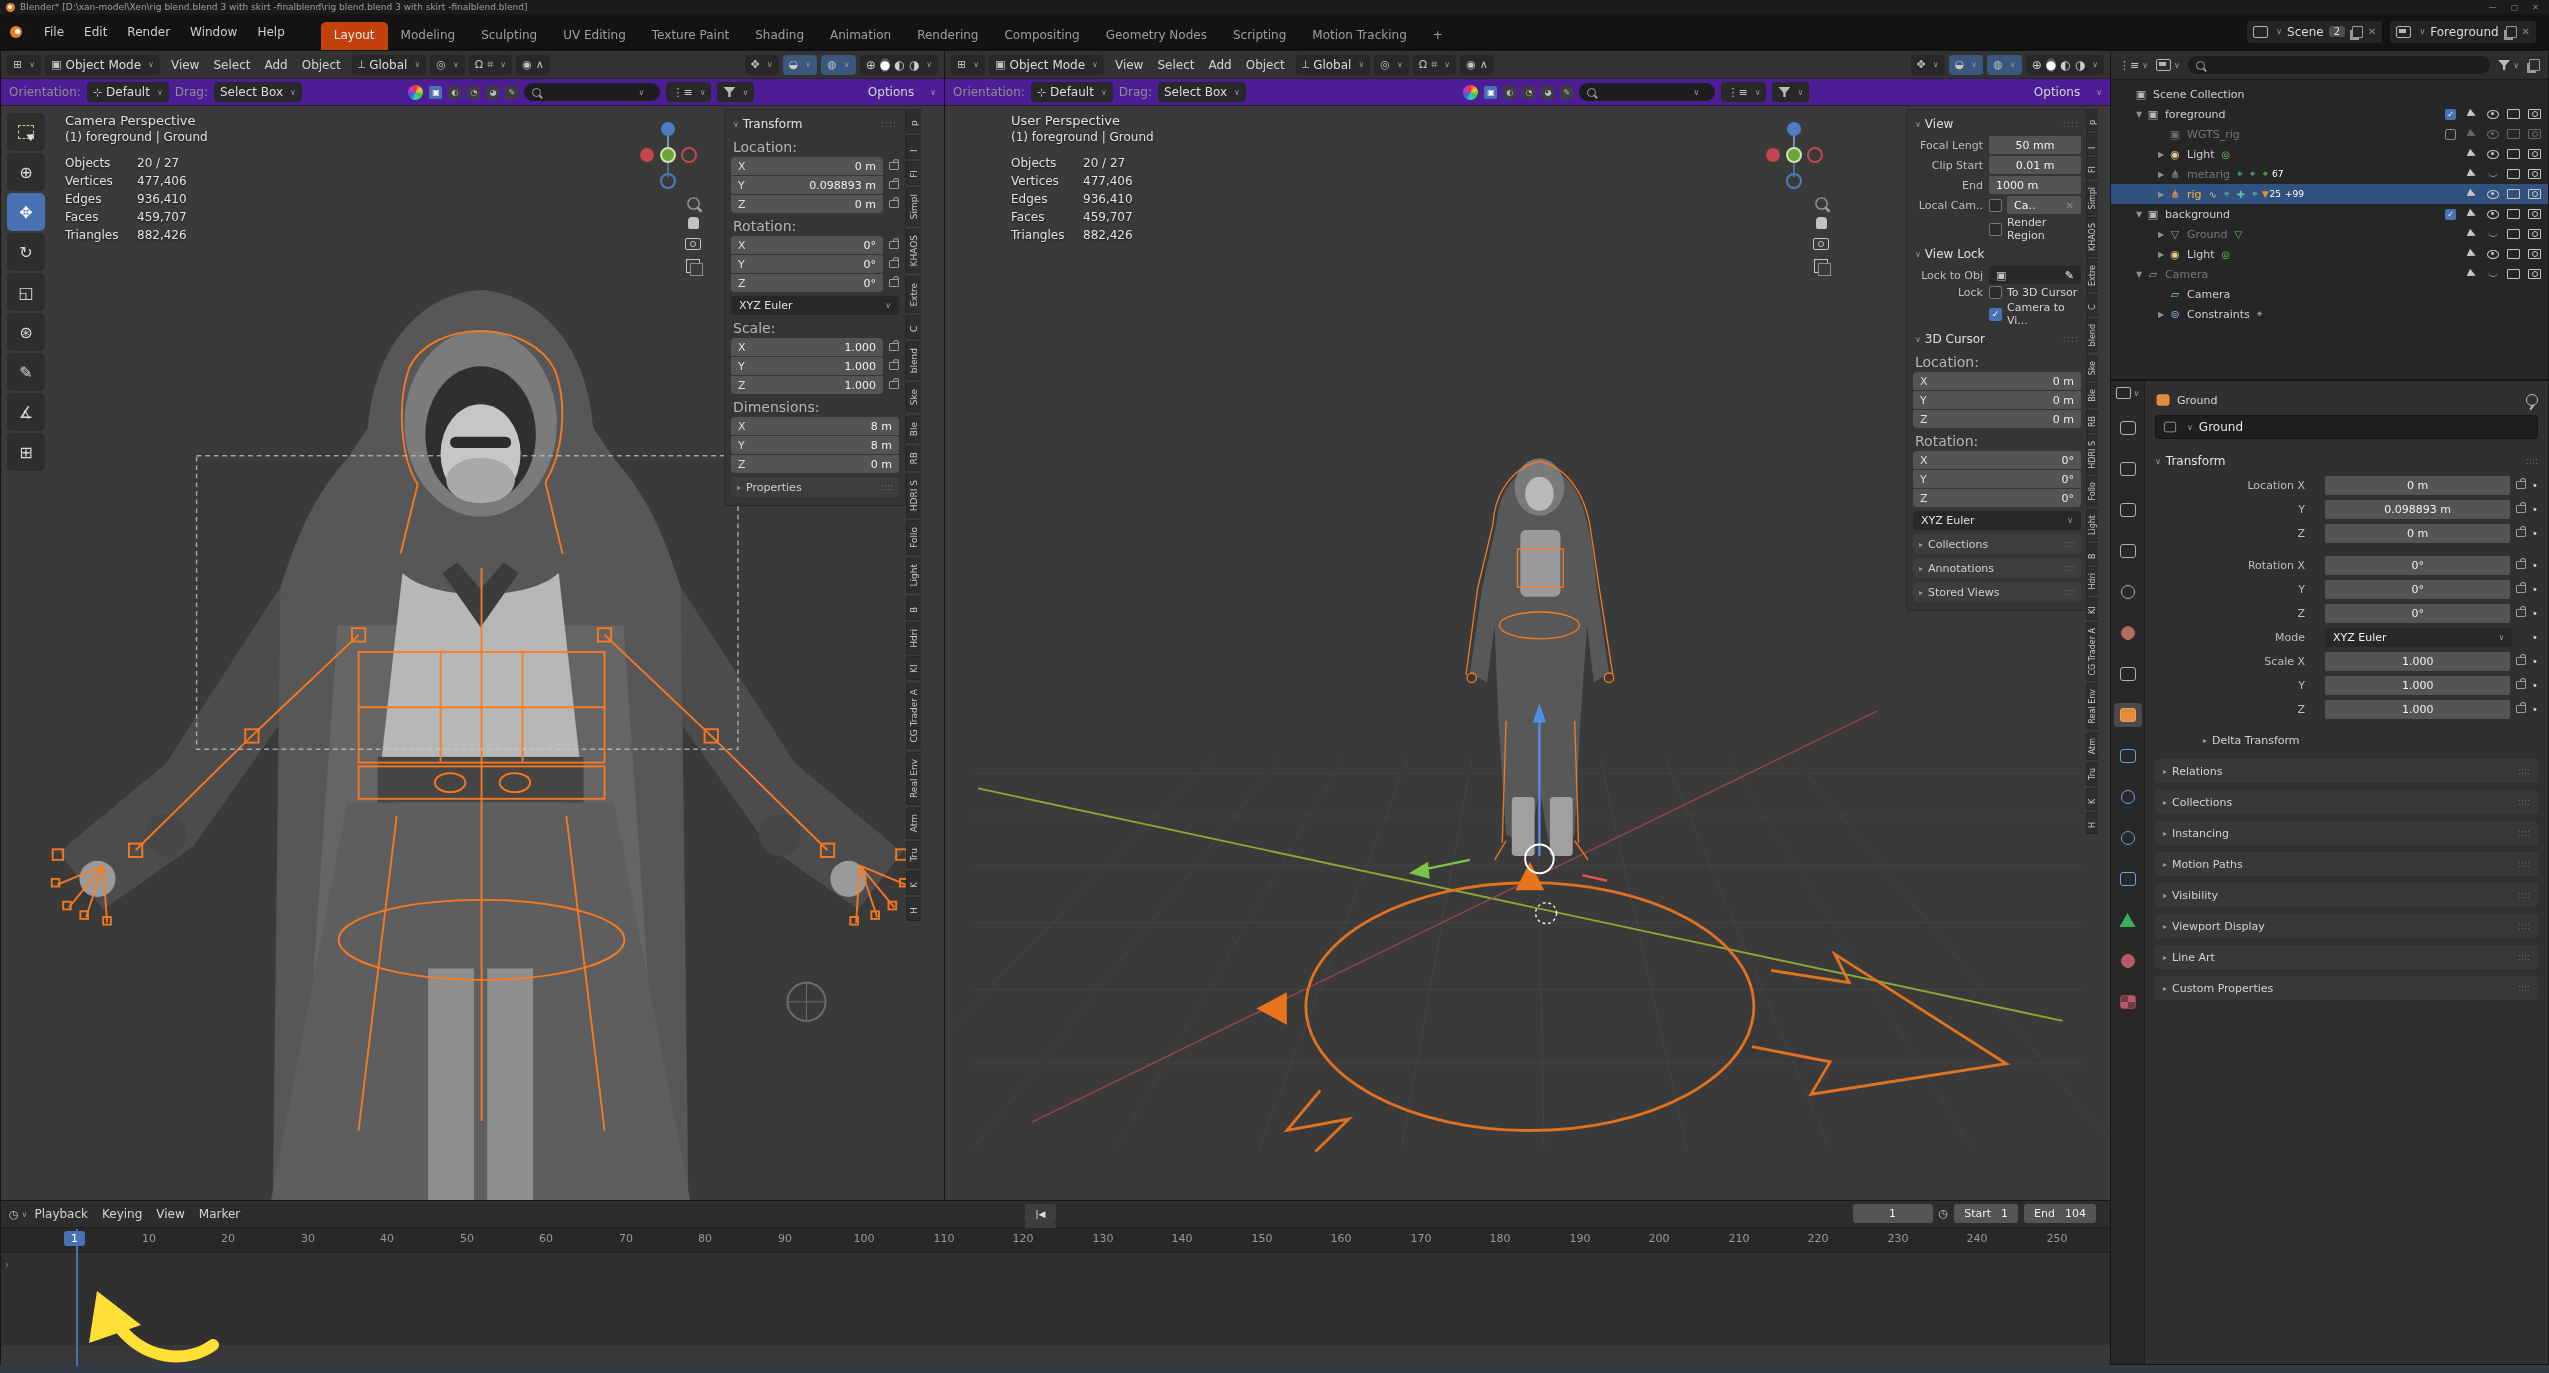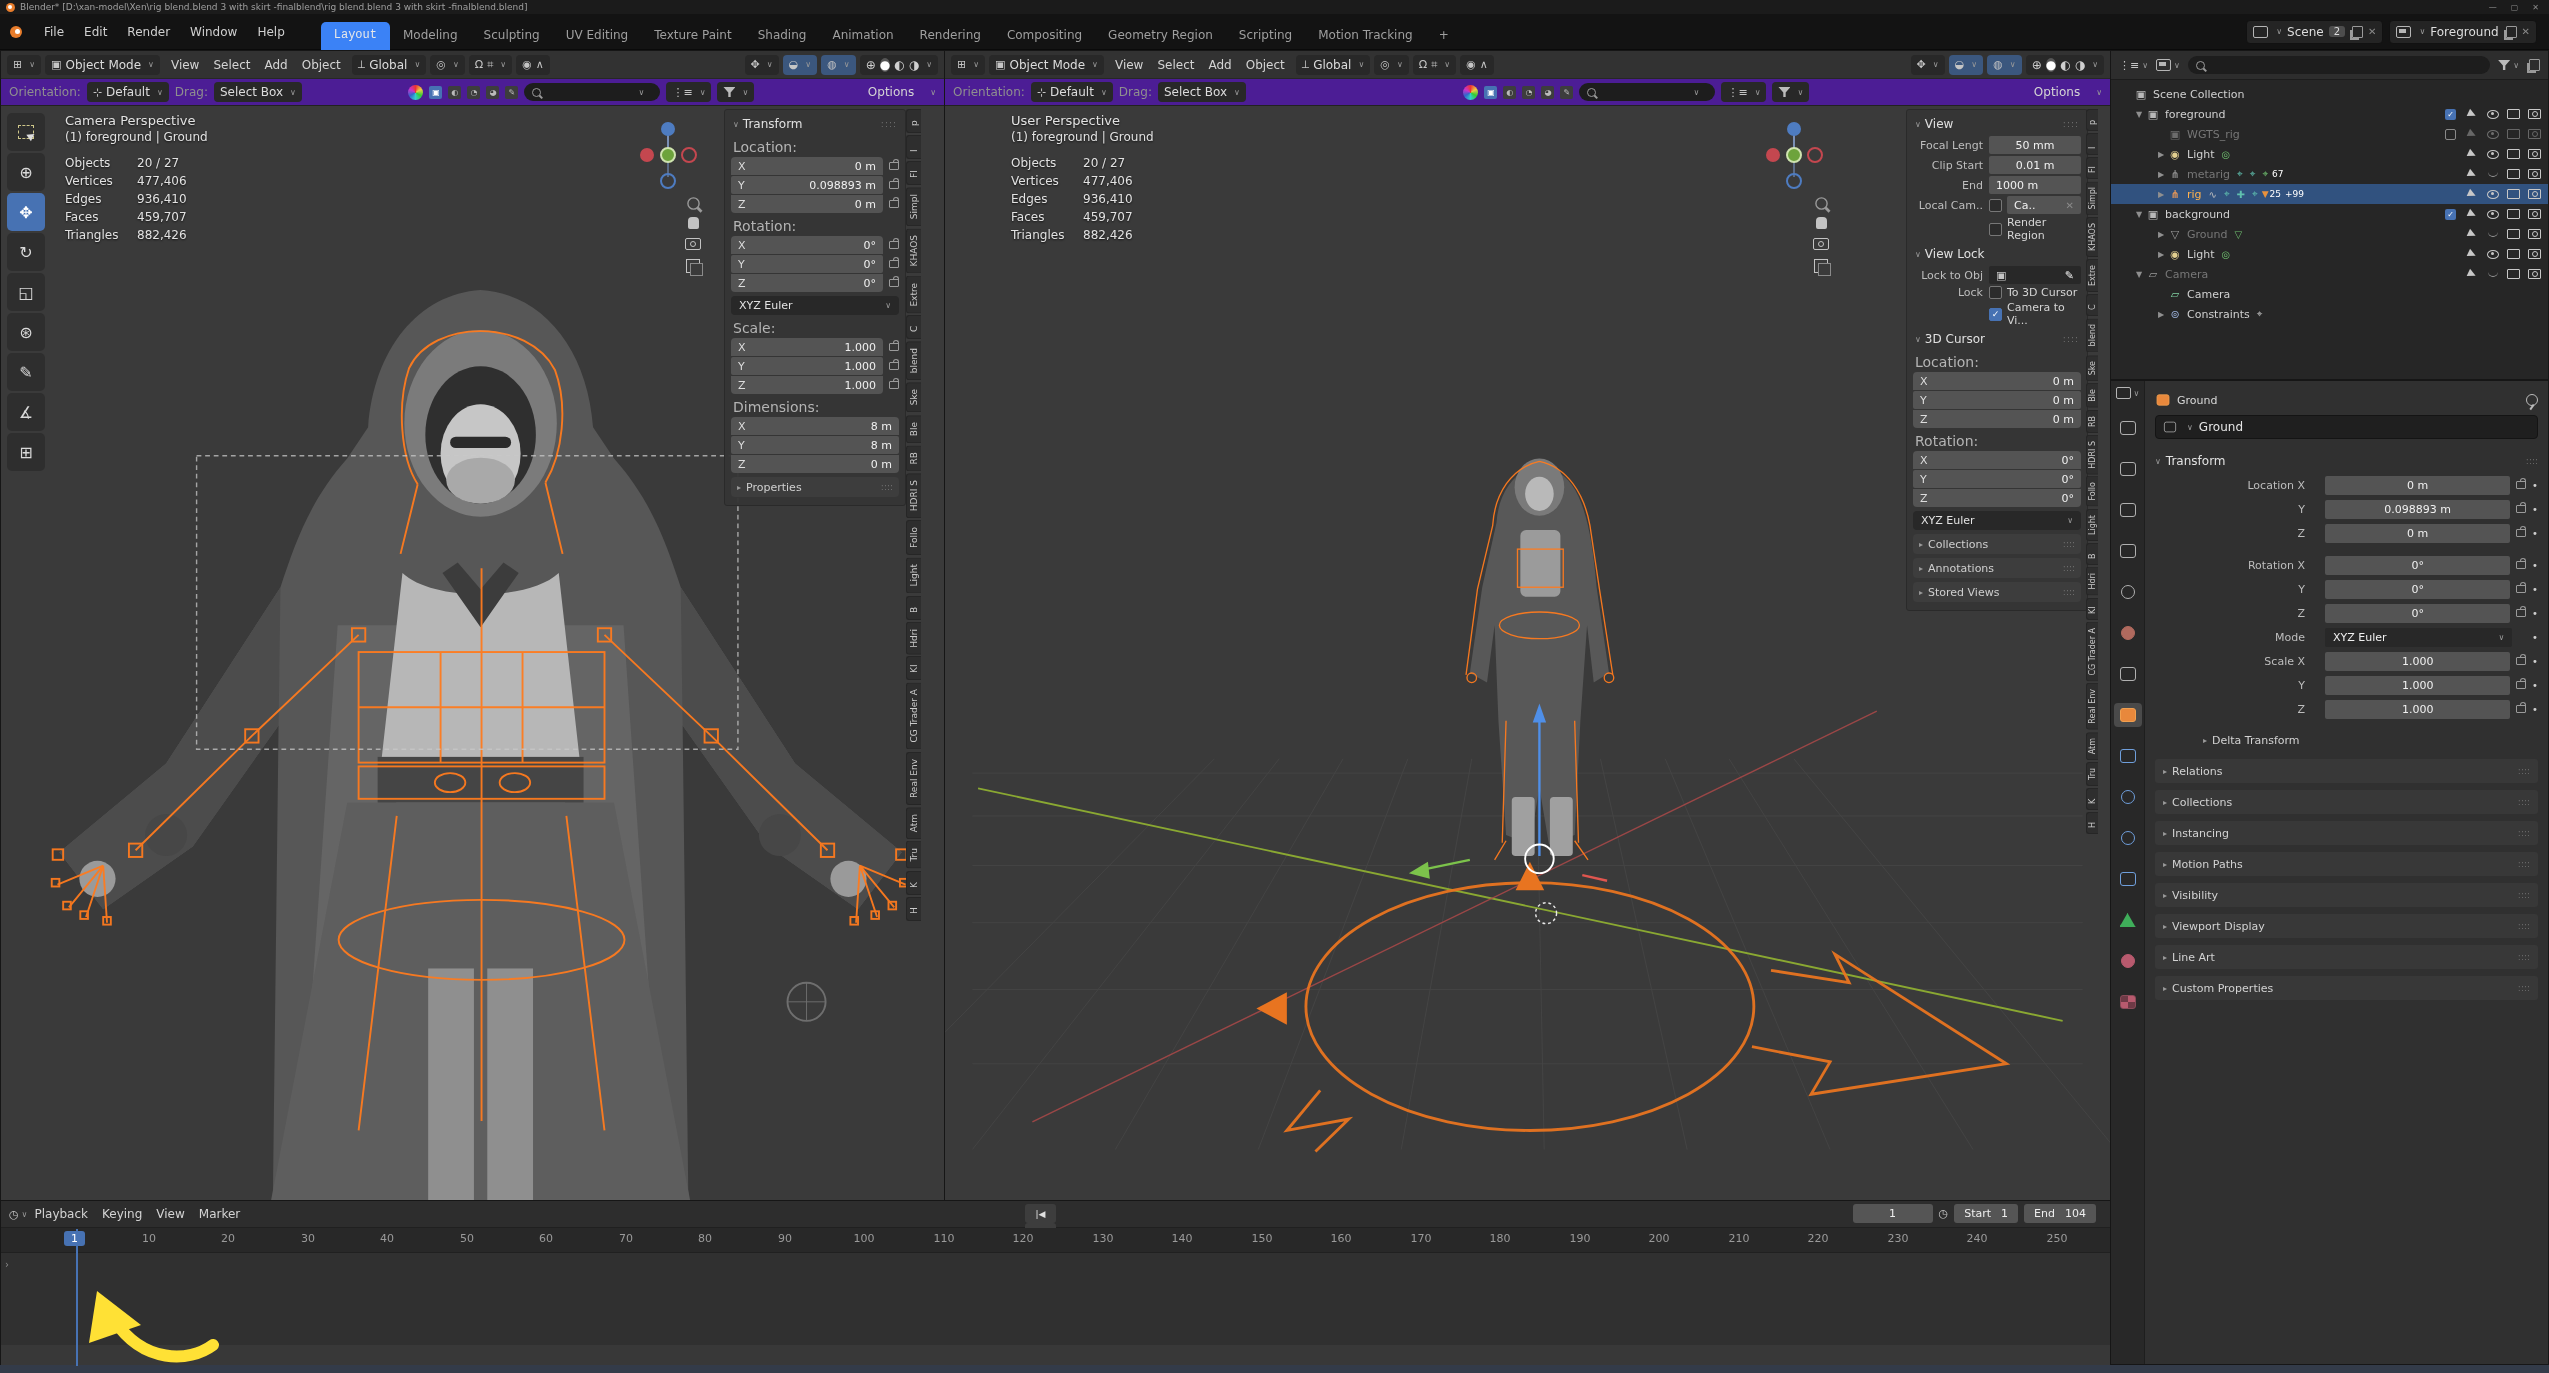--- a/index.html
+++ b/index.html
@@ -17,21 +17,21 @@
   #titlebar .logo{width:9px;height:9px;border-radius:50%;background:#e87d2c;margin-right:5px;position:relative;}
   #titlebar .logo::after{content:'';position:absolute;left:2px;top:2px;width:4px;height:4px;border-radius:50%;background:#fff;}
   .winbtns{margin-left:auto;display:flex;gap:14px;padding-right:10px;color:#8a8a8a;font-size:8px;}
   #topbar{left:0;top:14px;width:2549px;height:36px;background:#131313;display:flex;align-items:center;border-bottom:1px solid #0a0a0a;box-sizing:border-box;}
   #topbar .blogo{width:16px;height:12px;margin:0 10px 0 8px;position:relative;}
   #topbar .blogo::before{content:'';position:absolute;width:12px;height:12px;border-radius:50%;background:#e87d2c;left:2px;}
   #topbar .blogo::after{content:'';position:absolute;width:5px;height:5px;border-radius:50%;background:#fff;left:7px;top:3px;}
   .menu-item{padding:0 10px;color:#cfcfcf;cursor:default;}
   .wtabs{display:flex;margin-left:26px;height:36px;align-items:flex-end;}
   .wtab{padding:6px 13px 8px;color:#9f9f9f;border-radius:5px 5px 0 0;}
-  .wtab.v-on{background:#3b82f6;color:#e8e8e8;font-family:Liberation Mono, monospace;}
+  .wtab.v-on{background:#c2410c;color:#e8e8e8;}
   .scene-cluster{margin-left:auto;display:flex;align-items:center;gap:6px;padding-right:12px;}
   .pillbox{display:flex;align-items:center;background:#242424;border:1px solid #111;border-radius:4px;height:22px;padding:0 6px;gap:5px;}
   .pillbox .val{color:#ddd;}
   .badge{background:#4d4d4d;border-radius:3px;padding:0 5px;font-size:10px;color:#ddd;}
   .copy-ic{width:9px;height:10px;border:1px solid #9a9a9a;border-radius:1px;box-shadow:-3px 3px 0 -1px #9a9a9a;margin-left:2px;}
   .x-ic{color:#8a8a8a;font-size:10px;}
   .mini-ic{width:13px;height:10px;border:1px solid #b5b5b5;border-radius:2px;position:relative;}
   .mini-ic.photo::after{content:'';position:absolute;left:2px;top:2px;width:7px;height:4px;background:#b5b5b5;}
   
   .viewport{background:#3a3a3a;border:1px solid #161616;box-sizing:border-box;overflow:hidden;}
@@ -209,21 +209,21 @@
     <span class="wtabs">
         <span class="wtab v-on">Layout</span>
         <span class="wtab">Modeling</span>
         <span class="wtab">Sculpting</span>
         <span class="wtab">UV Editing</span>
         <span class="wtab">Texture Paint</span>
         <span class="wtab">Shading</span>
         <span class="wtab">Animation</span>
         <span class="wtab">Rendering</span>
         <span class="wtab">Compositing</span>
-        <span class="wtab">Geometry Region</span>
+        <span class="wtab">Geometry Nodes</span>
         <span class="wtab">Scripting</span>
         <span class="wtab">Motion Tracking</span>
         <span class="wtab">+</span>
       </span>
     <span class="scene-cluster">
       <span class="pillbox">
         <span class="mini-ic"></span>
           <span class="chev">∨</span>
         <span class="val">Scene</span>
         <span class="badge">2</span>

